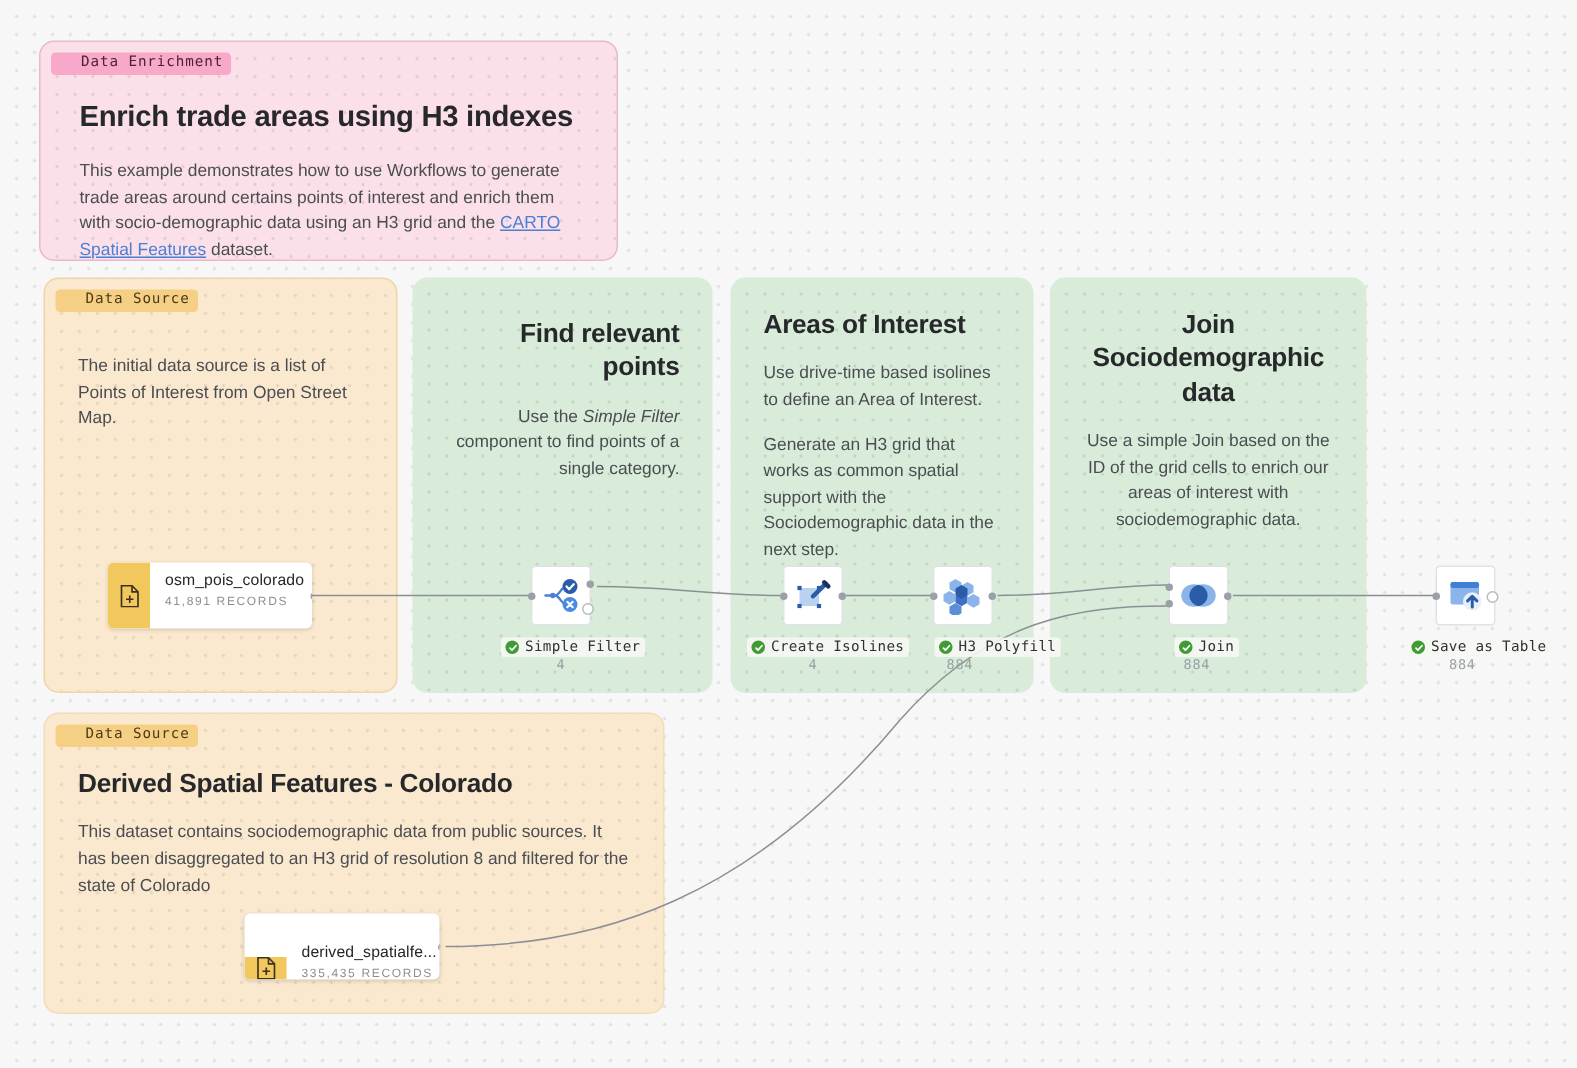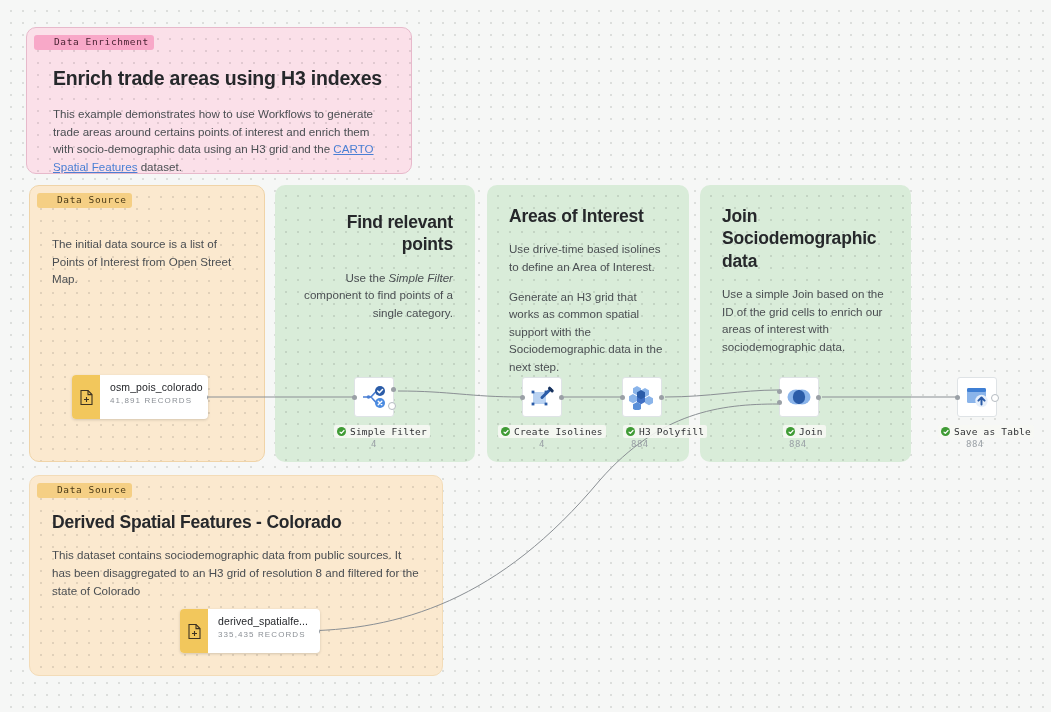--- a/index.html
+++ b/index.html
@@ -212,21 +212,21 @@
 
   <div class="group green" style="left:487px; top:185px; width:202px; height:277px;">
     <div class="dots"></div>
     <div style="padding:20px 22px 0 22px;">
       <h2 class="g-title small">Areas of Interest</h2>
       <p class="g-desc" style="margin-top:13px;">Use drive-time based isolines to define an Area of Interest.</p>
       <p class="g-desc">Generate an H3 grid that works as common spatial support with the Sociodemographic data in the next step.</p>
     </div>
   </div>
 
-  <div class="group green" style="left:700px; top:185px; width:211px; height:277px;">
+  <div class="group green" style="left:700px; top:185px; width:211px; height:277px;text-align:center;">
     <div class="dots"></div>
     <div style="padding:20px 22px 0 22px;">
       <h2 class="g-title small">Join Sociodemographic data</h2>
       <p class="g-desc" style="margin-top:13px;">Use a simple Join based on the ID of the grid cells to enrich our areas of interest with sociodemographic data.</p>
     </div>
   </div>
 
   <div class="group amber noborder" style="left:29px; top:475px; width:414px; height:201px;">
     <div class="dots"></div>
     <span class="badge amber">Data Source</span>
@@ -261,21 +261,21 @@
         <path d="M6.5,7 v5 M4,9.5 h5" stroke="#3c3222" stroke-width="1.1"></path>
       </svg>
     </div>
     <div class="src-body">
       <div class="src-name">osm_pois_colorado</div>
       <div class="src-records">41,891 RECORDS</div>
     </div>
     <span class="port out" style="right:-4px;"></span>
   </div>
 
-  <div class="src-card" style="left:180px; top:609px; width:140px;">
+  <div class="src-card" style="left:163px; top:609px; width:130px;align-items:flex-end;">
     <div class="src-icon">
       <svg width="13" height="15" viewBox="0 0 13 15">
         <path d="M1,0.5 h7 l4,4 v10 h-11 z" fill="none" stroke="#3c3222" stroke-width="1.1"></path>
         <path d="M8,0.6 v4 h4" fill="none" stroke="#3c3222" stroke-width="1.1"></path>
         <path d="M6.5,7 v5 M4,9.5 h5" stroke="#3c3222" stroke-width="1.1"></path>
       </svg>
     </div>
     <div class="src-body">
       <div class="src-name">derived_spatialfe...</div>
       <div class="src-records">335,435 RECORDS</div>

